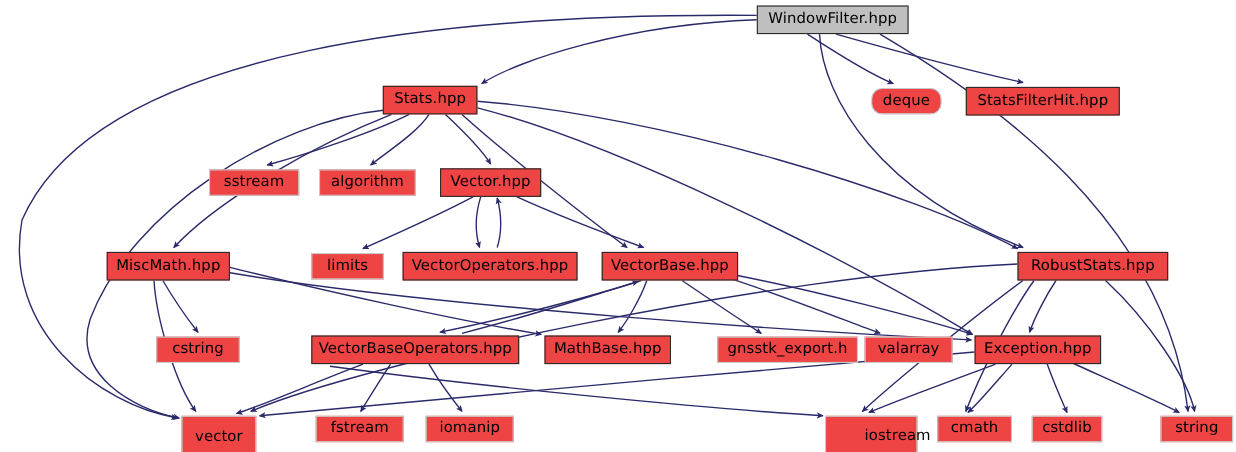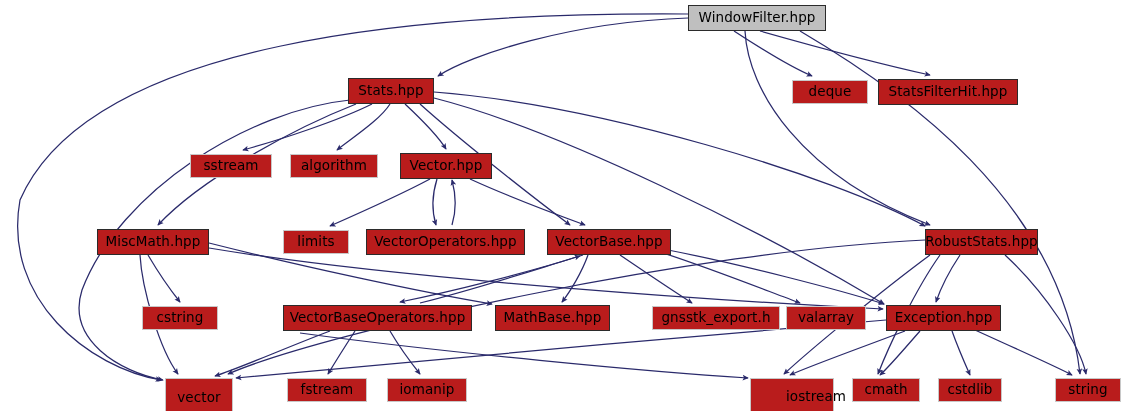--- a/index.html
+++ b/index.html
@@ -12,21 +12,21 @@
     overflow:hidden;
   }
   #edges{position:absolute;left:0;top:0;width:1124px;height:411px;}
   .node{
     position:absolute;
     box-sizing:border-box;
     display:flex;
     align-items:center;
     justify-content:center;
     white-space:nowrap;
-    background:#b91c1c;
+    background:#ef4444;
     color:#000000;
     font-size:13.5px;
     line-height:1;
     letter-spacing:0.1px;
     z-index:5;
   }
   .node.sys{ border:1px solid #c8c8c8; }
   .node.hdr{ border:1.4px solid #2b2b2b; }
   .node.cur{ border:1.4px solid #2b2b2b; background:#bfbfbf; }
 </style>
@@ -81,30 +81,30 @@
         <path d="M 960 255 C 950 270 940 290 936 302" marker-end="url(#arw)" stroke="#2a2a6b"></path>
         <path d="M 940 255 C 915 290 888 348 878 374" marker-end="url(#arw)" stroke="#2a2a6b"></path>
         <path d="M 930 255 C 880 292 810 350 784 374" marker-end="url(#arw)" stroke="#2a2a6b"></path>
         <path d="M 1005 255 C 1045 292 1080 345 1086 374" marker-end="url(#arw)" stroke="#2a2a6b"></path>
         <path d="M 925 240 C 700 250 330 330 228 374" marker-end="url(#arw)" stroke="#2a2a6b"></path>
       </g>
   </svg>
   <div id="node-layer">
       <div class="node cur" style="left: 688px; top: 5px; width: 138px; height: 26px;">WindowFilter.hpp</div>
       <div class="node hdr" style="left: 348px; top: 78px; width: 86px; height: 26px;">Stats.hpp</div>
-      <div class="node sys" style="left: 792px; top: 80px; width: 76px; height: 24px;">deque</div>
+      <div class="node sys" style="left: 792px; top: 80px; width: 64px; height: 24px; border-radius: 10px;">deque</div>
       <div class="node hdr" style="left: 878px; top: 79px; width: 140px; height: 26px;">StatsFilterHit.hpp</div>
       <div class="node sys" style="left: 190px; top: 154px; width: 82px; height: 24px;">sstream</div>
       <div class="node sys" style="left: 290px; top: 154px; width: 88px; height: 24px;">algorithm</div>
       <div class="node hdr" style="left: 400px; top: 153px; width: 92px; height: 26px;">Vector.hpp</div>
       <div class="node hdr" style="left: 97px; top: 229px; width: 112px; height: 26px;">MiscMath.hpp</div>
       <div class="node sys" style="left: 283px; top: 230px; width: 66px; height: 24px;">limits</div>
       <div class="node hdr" style="left: 366px; top: 229px; width: 159px; height: 26px;">VectorOperators.hpp</div>
       <div class="node hdr" style="left: 547px; top: 229px; width: 124px; height: 26px;">VectorBase.hpp</div>
-      <div class="node hdr" style="left: 925px; top: 229px; width: 113px; height: 26px;">RobustStats.hpp</div>
+      <div class="node hdr" style="left: 925px; top: 229px; width: 137px; height: 26px;">RobustStats.hpp</div>
       <div class="node sys" style="left: 142px; top: 306px; width: 76px; height: 24px;">cstring</div>
       <div class="node hdr" style="left: 283px; top: 305px; width: 189px; height: 26px;">VectorBaseOperators.hpp</div>
       <div class="node hdr" style="left: 495px; top: 305px; width: 115px; height: 26px;">MathBase.hpp</div>
       <div class="node sys" style="left: 632px; top: 306px; width: 128px; height: 24px; margin-left: 20px;">gnsstk_export.h</div>
       <div class="node sys" style="left: 786px; top: 306px; width: 80px; height: 24px;">valarray</div>
       <div class="node hdr" style="left: 886px; top: 305px; width: 115px; height: 26px;">Exception.hpp</div>
       <div class="node sys" style="left: 750px; top: 378px; width: 84px; height: 37px; padding-left: 48px;">iostream</div>
       <div class="node sys" style="left: 852px; top: 378px; width: 68px; height: 24px;">cmath</div>
       <div class="node sys" style="left: 938px; top: 378px; width: 64px; height: 24px;">cstdlib</div>
       <div class="node sys" style="left: 1055px; top: 378px; width: 66px; height: 24px;">string</div>

